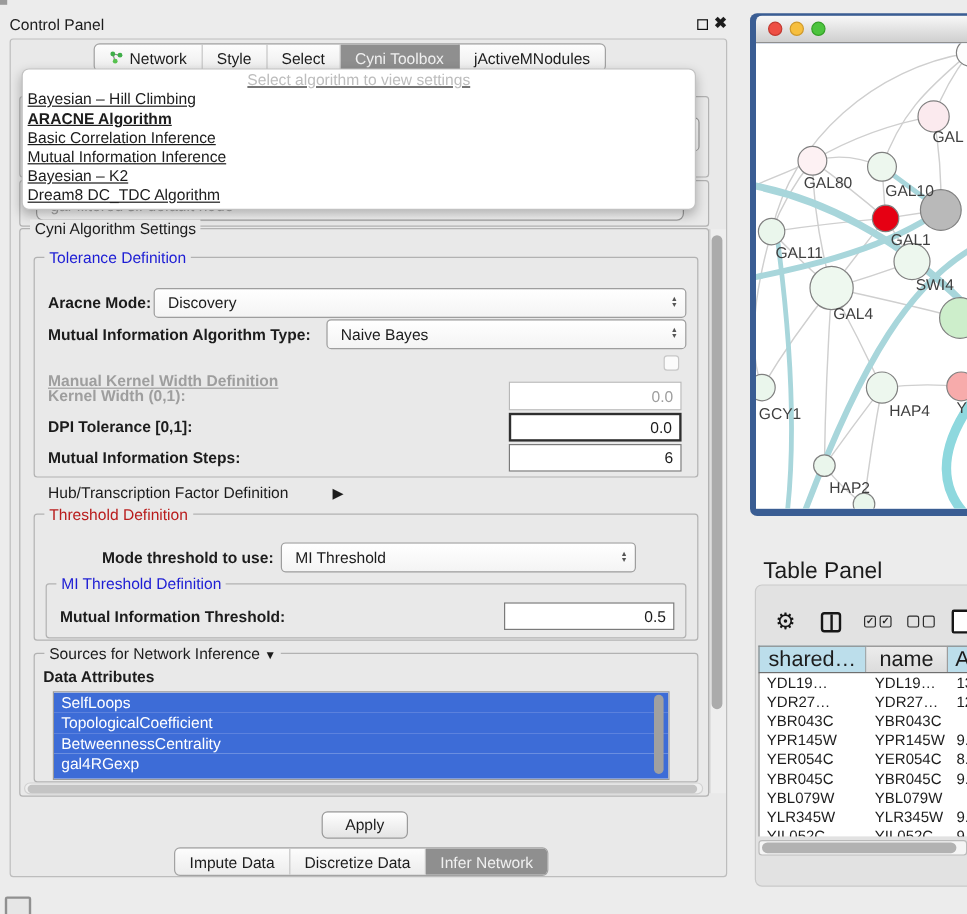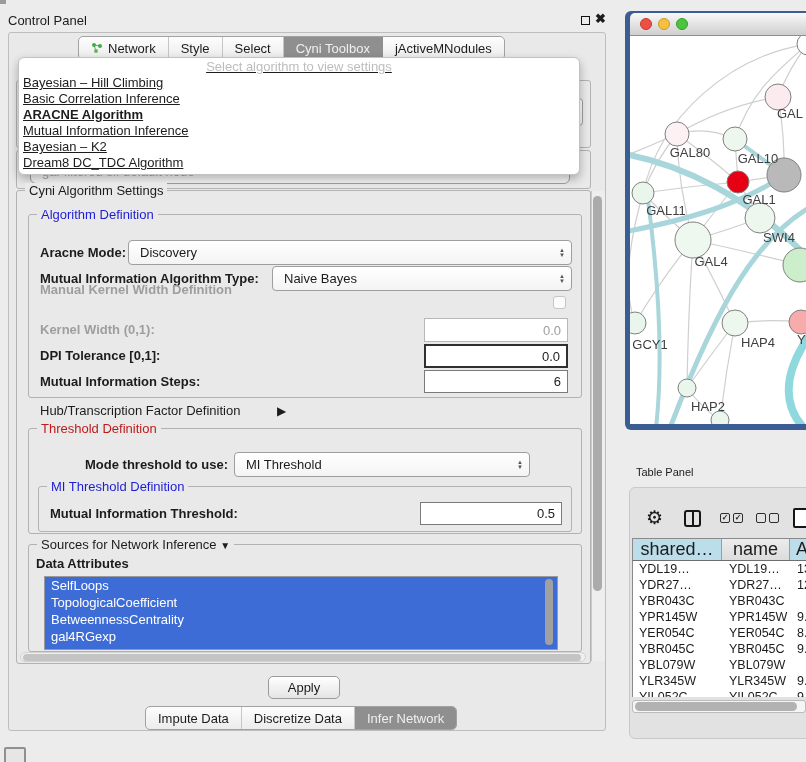--- a/index.html
+++ b/index.html
@@ -107,53 +107,53 @@
       </div>
   </div>
   <div class="group" style="left:16px;top:150px;width:573px;height:37px;"></div>
   <div class="combo" style="left:30px;top:158px;width:540px;height:26px;border-radius:6px;color:#a8a8a8;">
     <span>gal-filtered sif default node</span>
   </div>
 
   <div class="popup" style="left:18px;top:57px;width:560px;height:116px;text-decoration:underline;">
     <div class="prompt">Select algorithm to view settings</div>
     <div class="item">Bayesian – Hill Climbing</div>
+    <div class="item b">ARACNE Algorithm</div>
     <div class="item">Basic Correlation Inference</div>
-    <div class="item b">ARACNE Algorithm</div>
     <div class="item">Mutual Information Inference</div>
     <div class="item">Bayesian – K2</div>
     <div class="item">Dream8 DC_TDC Algorithm</div>
   </div>
 
   <div class="group" style="left:16px;top:190px;width:573px;height:472px;">
     <span class="gtitle">Cyni Algorithm Settings</span>
   </div>
   <div class="sb-track-v" style="left:591px;top:191px;width:13px;height:470px;"></div>
   <div class="sb-thumb" style="left:593px;top:196px;width:9px;height:395px;"></div>
 
   <div class="group" style="left:28px;top:214px;width:552px;height:182px;">
-    <span class="gtitle t-blue">Algorithm Definition</span>
+    <span class="gtitle t-blue">Tolerance Definition</span>
   </div>
   <div class="abs lbl b" style="left:40px;top:240px;line-height:25px;">Aracne Mode:</div>
   <div class="combo" style="left:128px;top:240px;width:444px;height:25px;">
     <span>Discovery</span>
     <span class="stepper">
         <span>▲</span>
         <span>▼</span>
       </span>
   </div>
   <div class="abs lbl b" style="left:40px;top:266px;line-height:25px;">Mutual Information Algorithm Type:</div>
   <div class="combo" style="left:272px;top:266px;width:300px;height:25px;">
     <span>Naive Bayes</span>
     <span class="stepper">
         <span>▲</span>
         <span>▼</span>
       </span>
   </div>
-  <div class="abs lbl b dis" style="left:40px;top:280px;line-height:20px;">Manual Kernel Width Definition</div>
+  <div class="abs lbl b dis" style="left:40px;top:308px;line-height:20px;text-decoration:underline;">Manual Kernel Width Definition</div>
   <div class="cbx" style="left:553px;top:296px;"></div>
   <div class="abs lbl b dis" style="left:40px;top:318px;line-height:24px;">Kernel Width (0,1):</div>
   <div class="field" style="left:424px;top:318px;width:144px;height:24px;border-color:#b8b8b8;color:#9e9e9e;">0.0</div>
   <div class="abs lbl b" style="left:40px;top:344px;line-height:24px;">DPI Tolerance [0,1]:</div>
   <div class="field" style="left:424px;top:344px;width:144px;height:24px;border:2px solid #2f2f2f;">0.0</div>
   <div class="abs lbl b" style="left:40px;top:370px;line-height:23px;">Mutual Information Steps:</div>
   <div class="field" style="left:424px;top:370px;width:144px;height:23px;border-color:#7a7a7a;">6</div>
 
   <div class="abs lbl" style="left:40px;top:402px;line-height:18px;">Hub/Transcription Factor Definition</div>
   <div class="abs" style="left:277px;top:402px;font-size:12px;line-height:18px;">▶</div>
@@ -280,21 +280,21 @@
         <text x="149" y="206" text-anchor="middle">SWI4</text>
         <text x="81" y="230" text-anchor="middle">GAL4</text>
         <text x="20" y="313" text-anchor="middle">GCY1</text>
         <text x="128" y="311" text-anchor="middle">HAP4</text>
         <text x="167" y="308">Y</text>
         <text x="78" y="375" text-anchor="middle">HAP2</text>
       </g>
     </svg>
   </div>
 
-  <div class="abs" style="left:636px;top:466px;font-size:11px;">Table Panel</div>
+  <div class="abs" style="left:636px;top:466px;font-size:19px;">Table Panel</div>
   <div class="tp-window"></div>
 
   <div class="abs" style="left:646px;top:506px;font-size:19px;color:#161616;">⚙</div>
   <div class="icon-sq" style="left:684px;top:510px;width:17px;height:17px;">
     <div style="position:absolute;left:6px;top:0;width:2px;height:13px;background:#161616;"></div>
   </div>
   <div class="abs" style="left:720px;top:513px;display:flex;gap:3px;">
     <span class="cb-mini">✓</span>
       <span class="cb-mini">✓</span>
   </div>

